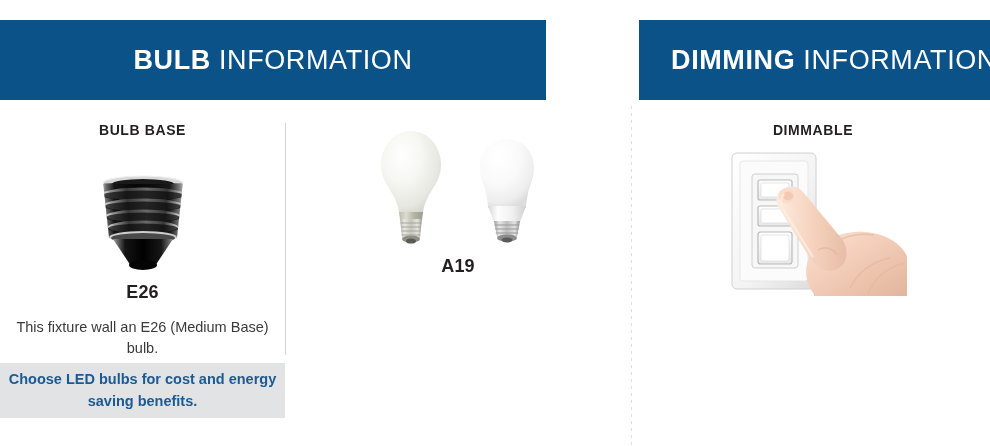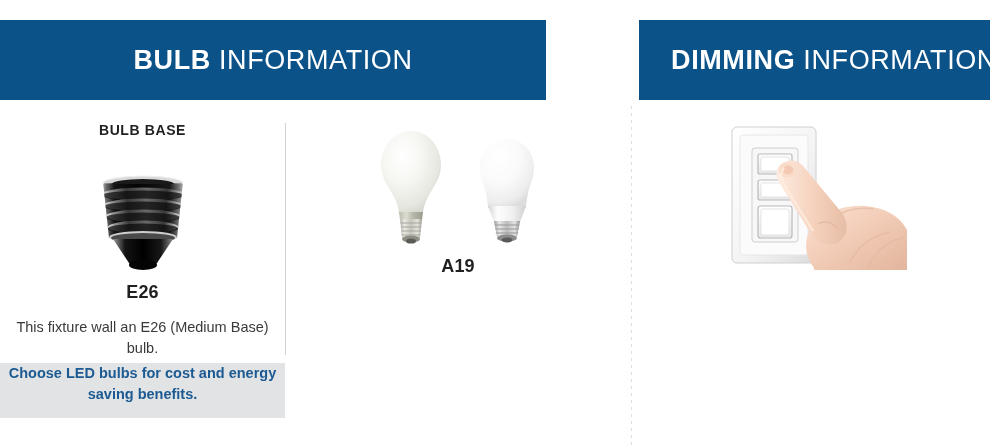--- a/index.html
+++ b/index.html
@@ -112,21 +112,21 @@
   .callout {
     position: absolute;
     left: 0;
     top: 363px;
     width: 285px;
     height: 55px;
     background: #e2e3e4;
     display: flex;
     flex-direction: column;
     align-items: center;
-    justify-content: flex-start;
+    justify-content: center;
     box-sizing: border-box;
   }
   .callout-text {
     color: #1b5a92;
     font-weight: 700;
     font-size: 14.5px;
     line-height: 1.45;
     text-align: center;
   }
 
@@ -329,20 +329,21 @@
           <ellipse cx="36" cy="104" rx="5.5" ry="2.6" fill="#5a5a5a"></ellipse>
         </svg>
       </span>
     </div>
   </div>
 
   <div class="col-value">A19</div>
 </div>
 
 <div class="col col-dim">
+  <div class="col-heading">DIMMABLE</div>
 
   <div class="figure" style="height:146px;margin-top:8px;align-items:flex-start;">
     <span>
       <svg width="190" height="150" viewBox="0 0 190 150">
         <defs>
           <linearGradient id="plate" x1="0" y1="0" x2="1" y2="1">
             <stop offset="0" stop-color="#ffffff"></stop>
             <stop offset="0.55" stop-color="#f4f4f4"></stop>
             <stop offset="1" stop-color="#dcdcdc"></stop>
           </linearGradient>

